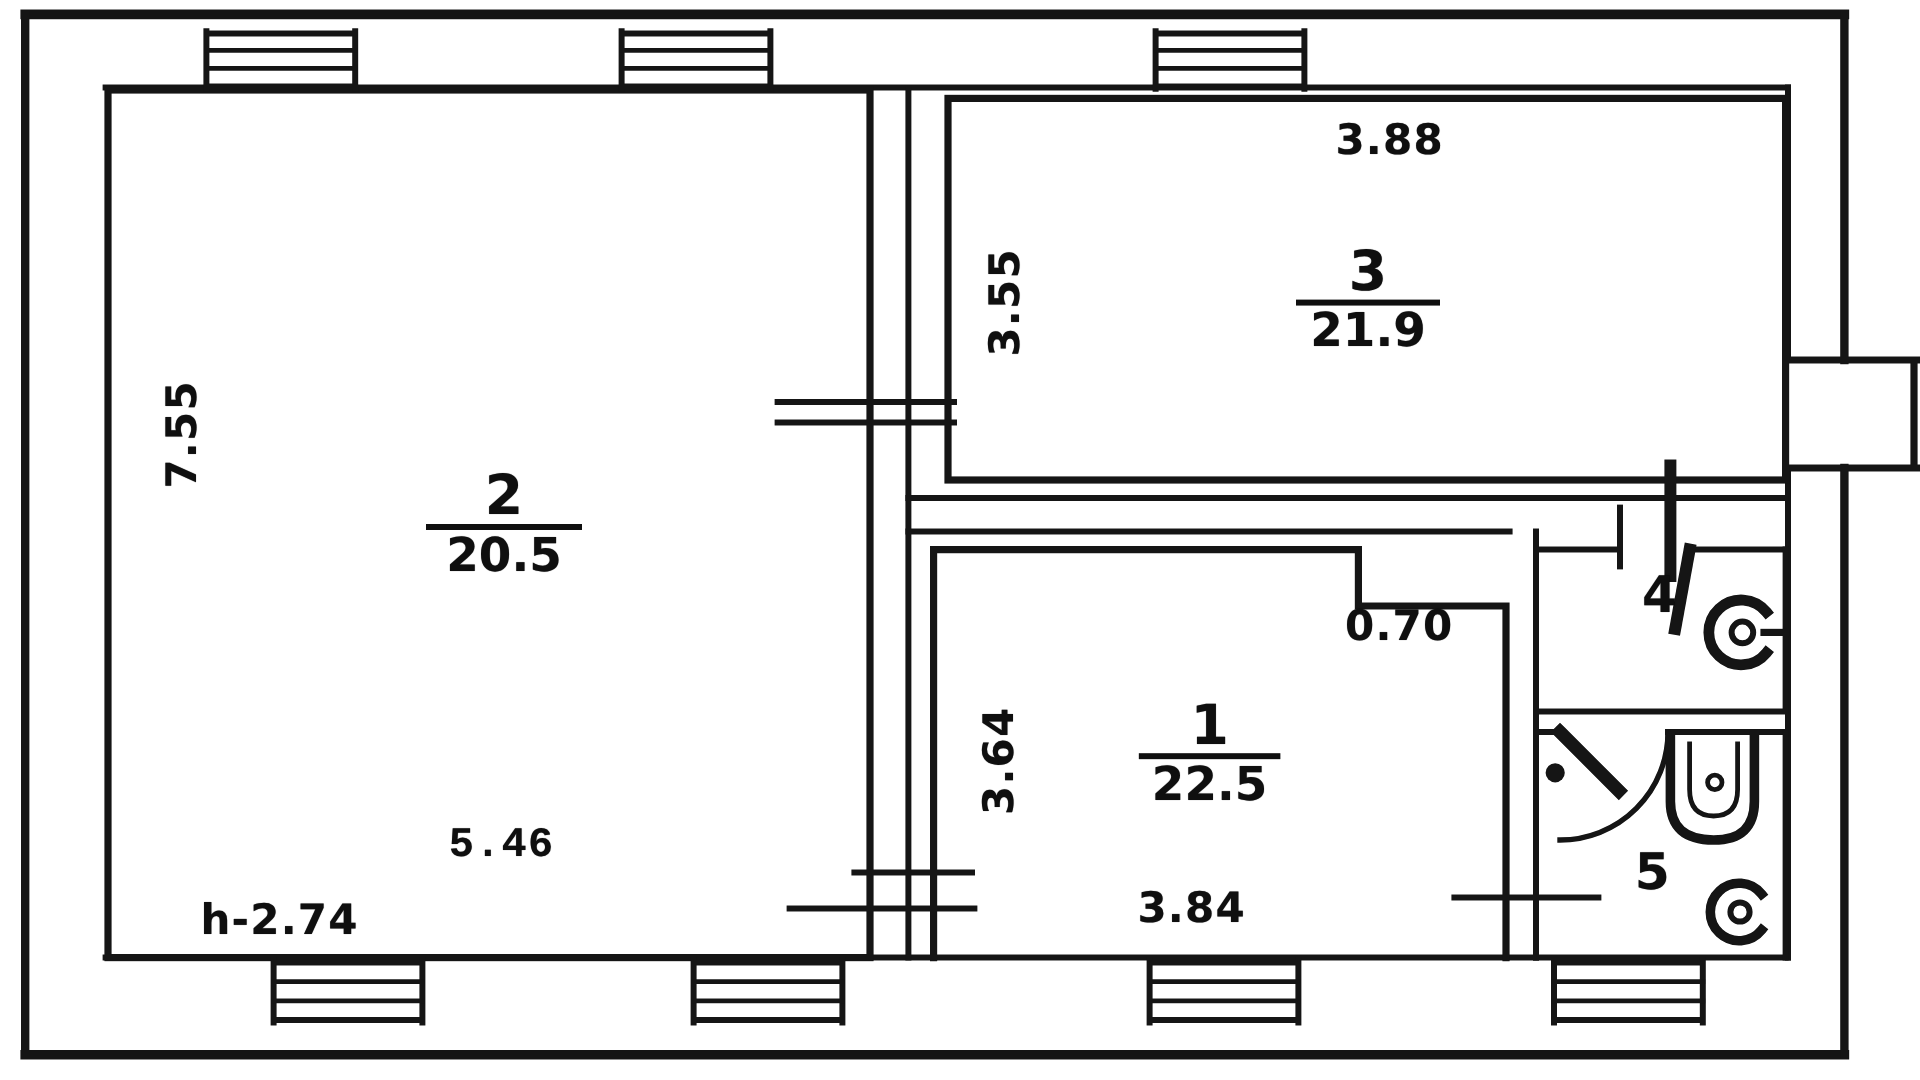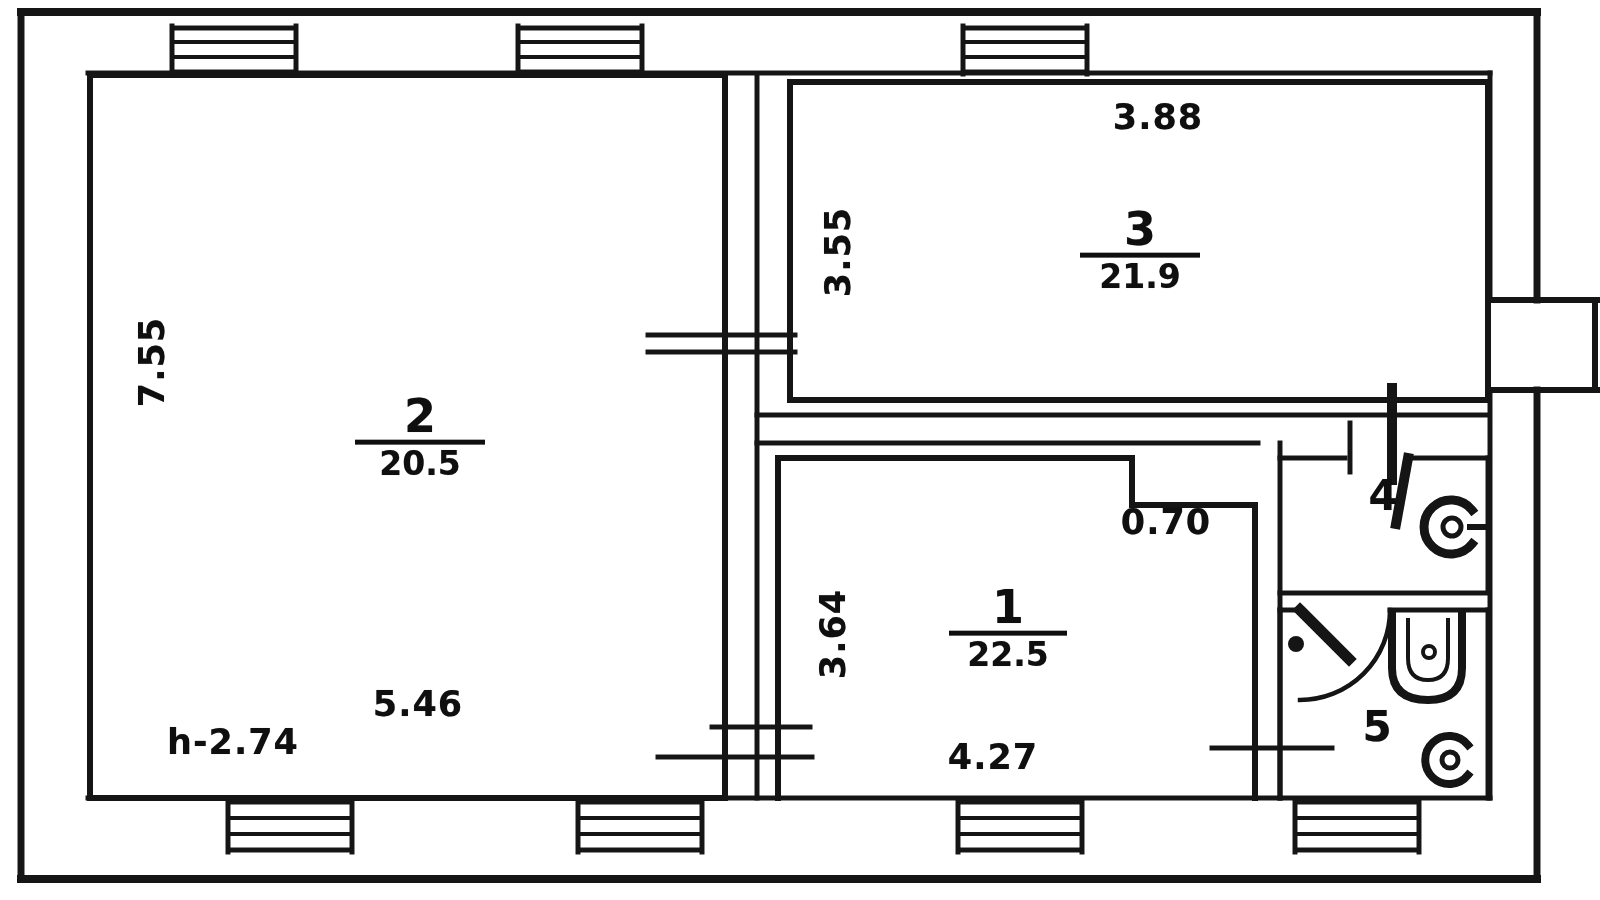--- a/index.html
+++ b/index.html
@@ -17,21 +17,21 @@
   .dim{font-size:35px;}
   .rot{transform:translate(-50%,-50%) rotate(-90deg);}
   .room-label{
     position:absolute;transform:translate(-50%,-50%);
     display:flex;flex-direction:column;align-items:center;
     color:#141414;text-shadow:0 0 1px rgba(0,0,0,.55);
   }
   .room-num{font-size:46px;font-weight:700;line-height:0.95;}
   .room-num.solo{font-size:42px;}
   .frac-line{height:5px;background:#141414;margin:1px 0 2px 0;}
-  .room-area{font-size:33px;font-weight:700;line-height:1.0;}
+  .room-area{font-size:39px;font-weight:700;line-height:1.0;}
 </style>
 </head>
 <body>
 
 <div class="canvas">
 
   <svg width="1600" height="900" viewBox="0 0 1600 900">
     <g stroke="#1a1a1a" fill="none" stroke-linecap="square">
 
       <g>
@@ -169,19 +169,19 @@
   <div class="room-label" style="left:1383px;top:496px;">
     <div class="room-num solo">4</div>
   </div>
   <div class="room-label" style="left:1377px;top:727px;">
     <div class="room-num solo">5</div>
   </div>
 
   <div class="lbl dim" style="left:1158px;top:117px;">3.88</div>
   <div class="lbl dim rot" style="left:838px;top:252px;">3.55</div>
   <div class="lbl dim rot" style="left:152px;top:362px;">7.55</div>
-  <div class="lbl dim" style="left:418px;top:704px;">5.46</div>
-  <div class="lbl dim" style="left:233px;top:742px;">h-2.74</div>
+  <div class="lbl dim" style="left:418px;top:704px;font-family:Liberation Mono, monospace;">5.46</div>
+  <div class="lbl dim" style="left:233px;top:767px;">h-2.74</div>
   <div class="lbl dim rot" style="left:833px;top:634px;">3.64</div>
-  <div class="lbl dim" style="left:993px;top:757px;">4.27</div>
+  <div class="lbl dim" style="left:993px;top:757px;">3.84</div>
   <div class="lbl dim" style="left:1166px;top:522px;">0.70</div>
 
 </div>
 
 </body></html>

